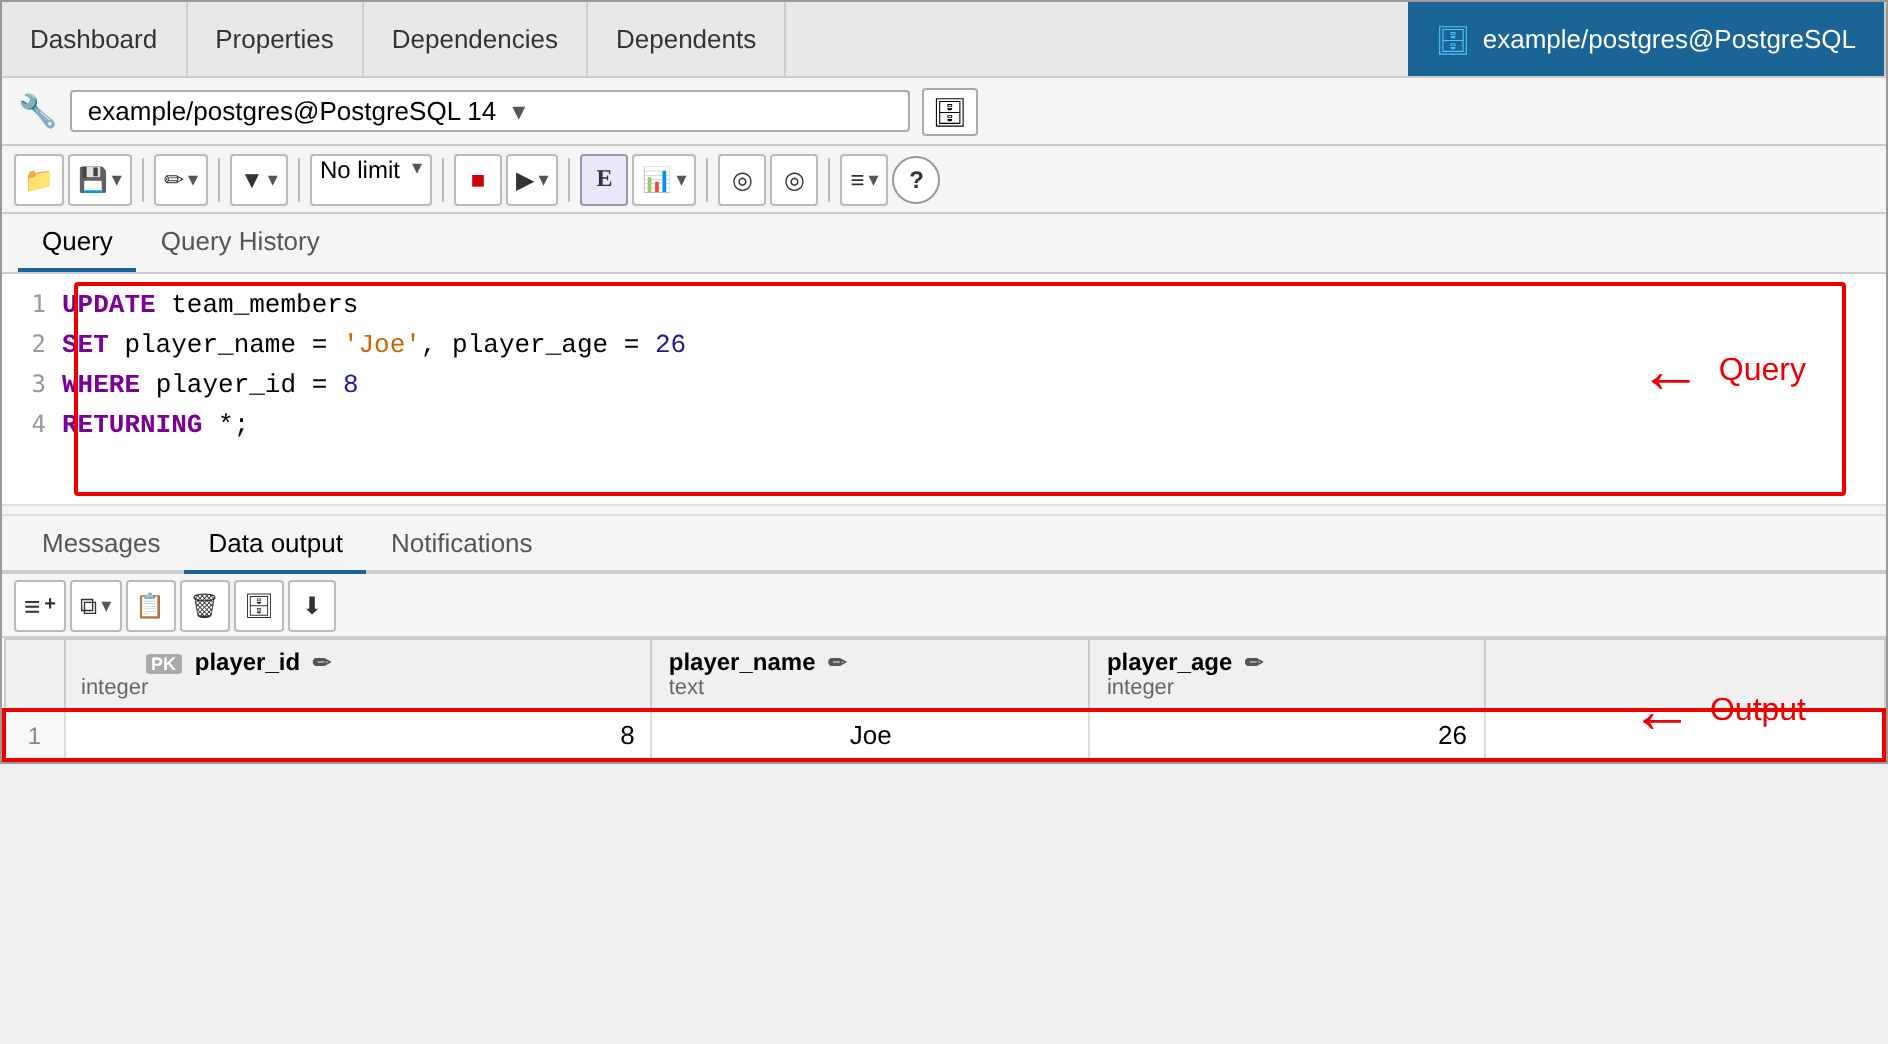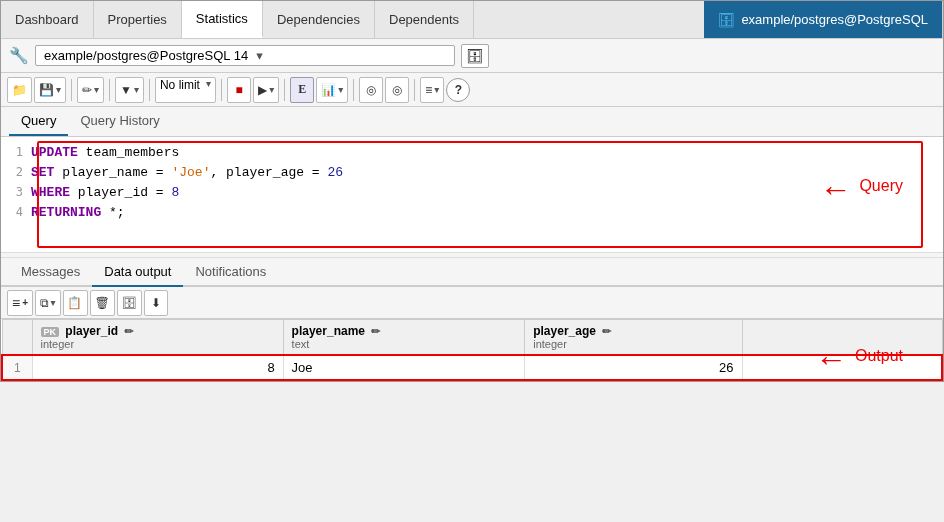--- a/index.html
+++ b/index.html
@@ -43,52 +43,49 @@
     .output-tabs-bar { display: flex; border-bottom: 2px solid #ccc; background: #f5f5f5; padding: 0 8px; }
     .output-tab { padding: 6px 12px; cursor: pointer; font-size: 13px; color: #555; border-bottom: 2px solid transparent; margin-bottom: -2px; }
     .output-tab.active { color: #000; border-bottom: 2px solid #1a6496; font-weight: 500; }
 
     
     .output-toolbar { display: flex; align-items: center; background: #f5f5f5; border-bottom: 1px solid #ccc; padding: 3px 6px; gap: 2px; height: 32px; }
     table { border-collapse: collapse; width: 100%; }
     table th { background: #f0f0f0; border: 1px solid #ccc; padding: 4px 8px; font-weight: normal; font-size: 12px; text-align: left; white-space: nowrap; cursor: pointer; }
     table th .col-name { font-weight: bold; font-size: 12px; }
     table th .col-type { font-size: 11px; color: #666; }
-    table td { border: 1px solid #ddd; padding: 4px 8px; font-size: 13px; vertical-align: middle; }
+    table td { border: 1px solid #ddd; padding: 4px 8px; font-size: 13px; vertical-align: middle; text-align: center; }
     table td:first-child { background: #f8f8f8; color: #888; font-size: 12px; width: 30px; text-align: center; }
     .row-highlighted td { border-top: 2px solid #e00; border-bottom: 2px solid #e00; }
     .row-highlighted td:first-child { border-left: 2px solid #e00; }
     .row-highlighted td:last-child { border-right: 2px solid #e00; }
 
     
     .output-section { position: relative; }
 
     .main-content { display: flex; flex-direction: column; background: #fff; }
     .editor-section { position: relative; }
 
     
     .pencil { font-size: 11px; color: #555; margin-left: 3px; }
-    .pk-badge { background: #aaa; color: #fff; font-size: 9px; padding: 0 3px; border-radius: 2px; margin-right: 3px; }
+    .pk-badge { background: #aaa; color: #fff; font-size: 9px; padding: 0 3px; border-radius: 2px; margin-right: 3px; margin-left: 32px; }
 
     .num-right { text-align: right; }
   </style>
 </head>
 <body>
 
 <div class="main-content" style="height:382px; display:flex; flex-direction:column; border: 1px solid #999;">
 
   <div class="top-nav">
     <div class="top-nav-tab">
       <span>Dashboard</span>
     </div>
     <div class="top-nav-tab">
       <span>Properties</span>
-    </div>
-    <div class="top-nav-tab active">
-      <span>Statistics</span>
     </div>
     <div class="top-nav-tab">
       <span>Dependencies</span>
     </div>
     <div class="top-nav-tab">
       <span>Dependents</span>
     </div>
     <div class="top-nav-tab db-tab">
       <span style="color:#4fc3f7; font-size:14px;">🗄</span>
       <span>example/postgres@PostgreSQL</span>

